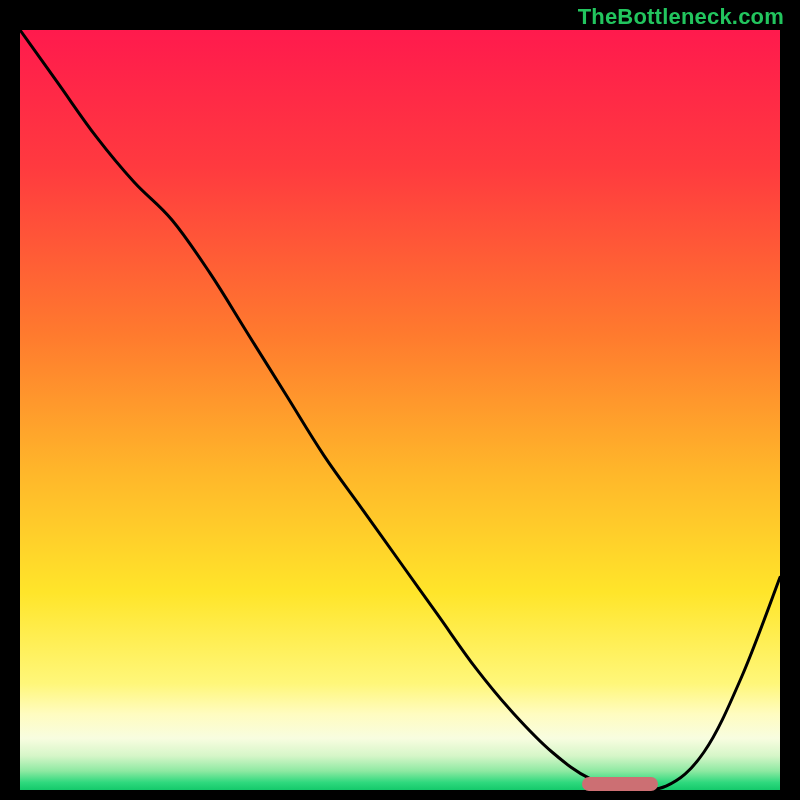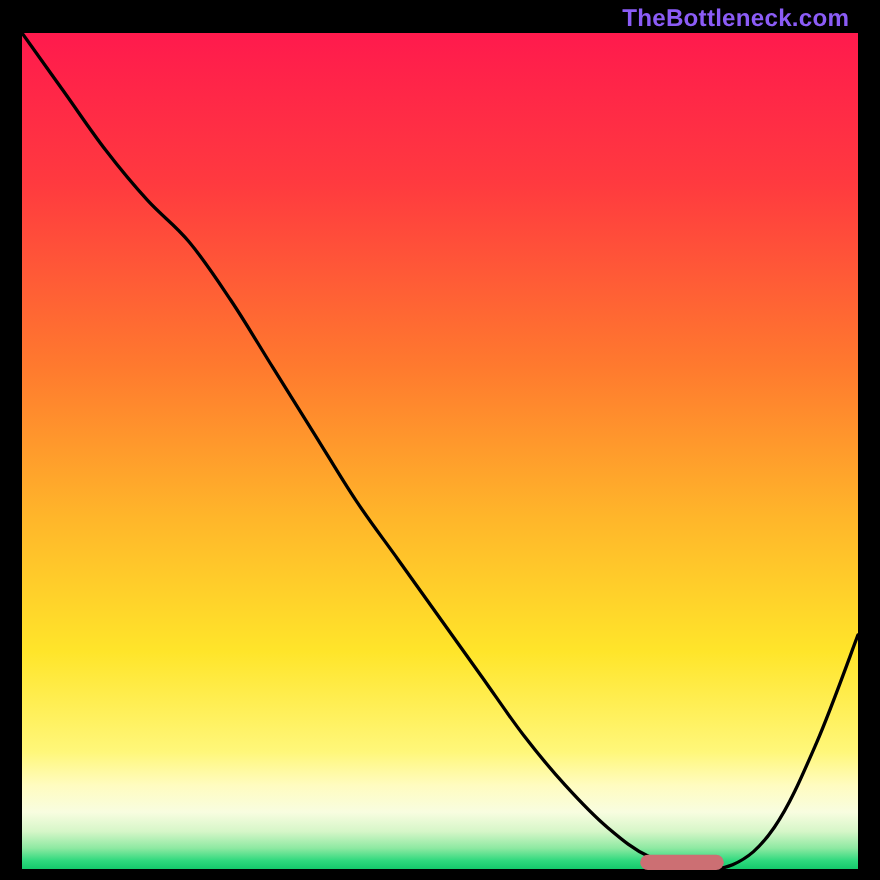--- a/index.html
+++ b/index.html
@@ -23,22 +23,22 @@
   .gradient {
     position: absolute;
     left: 0;
     top: 0;
     width: 100%;
     height: 100%;
   }
   .watermark {
     position: absolute;
     top: 4px;
-    right: 28px;
-    color: #8b5cf6;
+    right: 16px;
+    color: #22c55e;
     font-size: 22px;
     font-weight: 600;
     letter-spacing: 0.2px;
     user-select: none;
   }
   .curve-svg {
     position: absolute;
     left: 0;
     top: 0;
     width: 100%;

